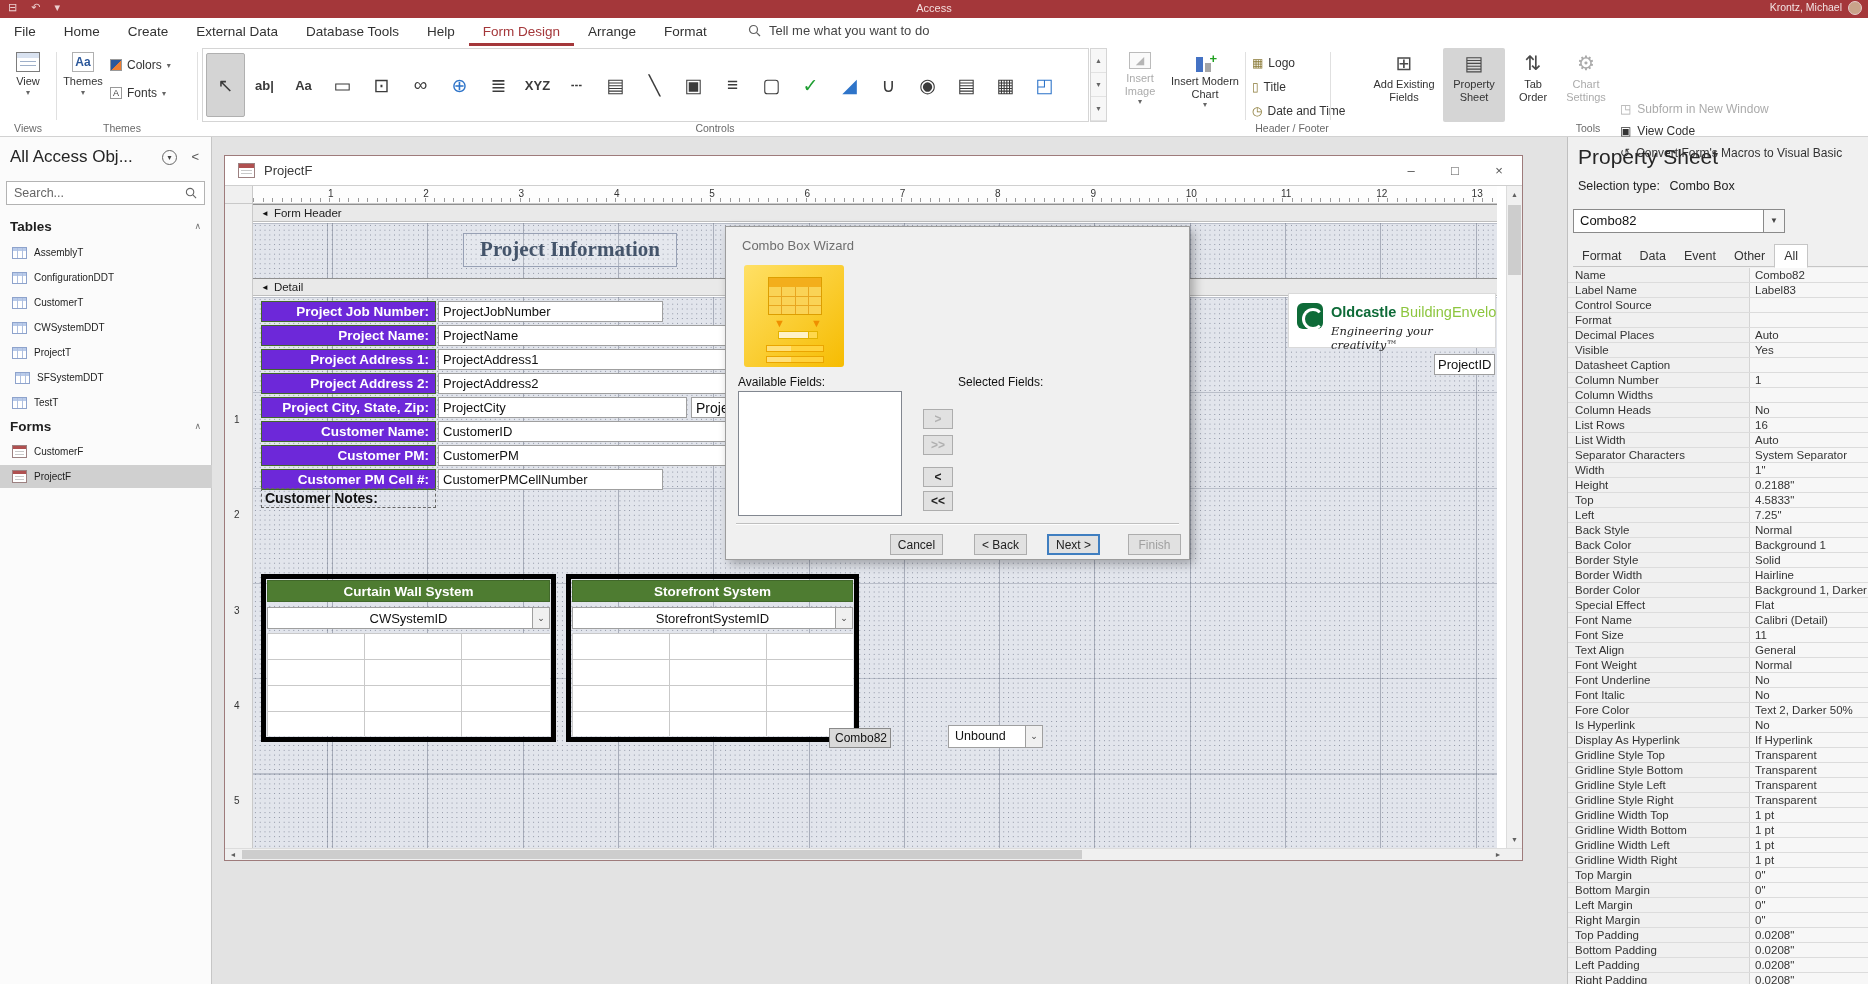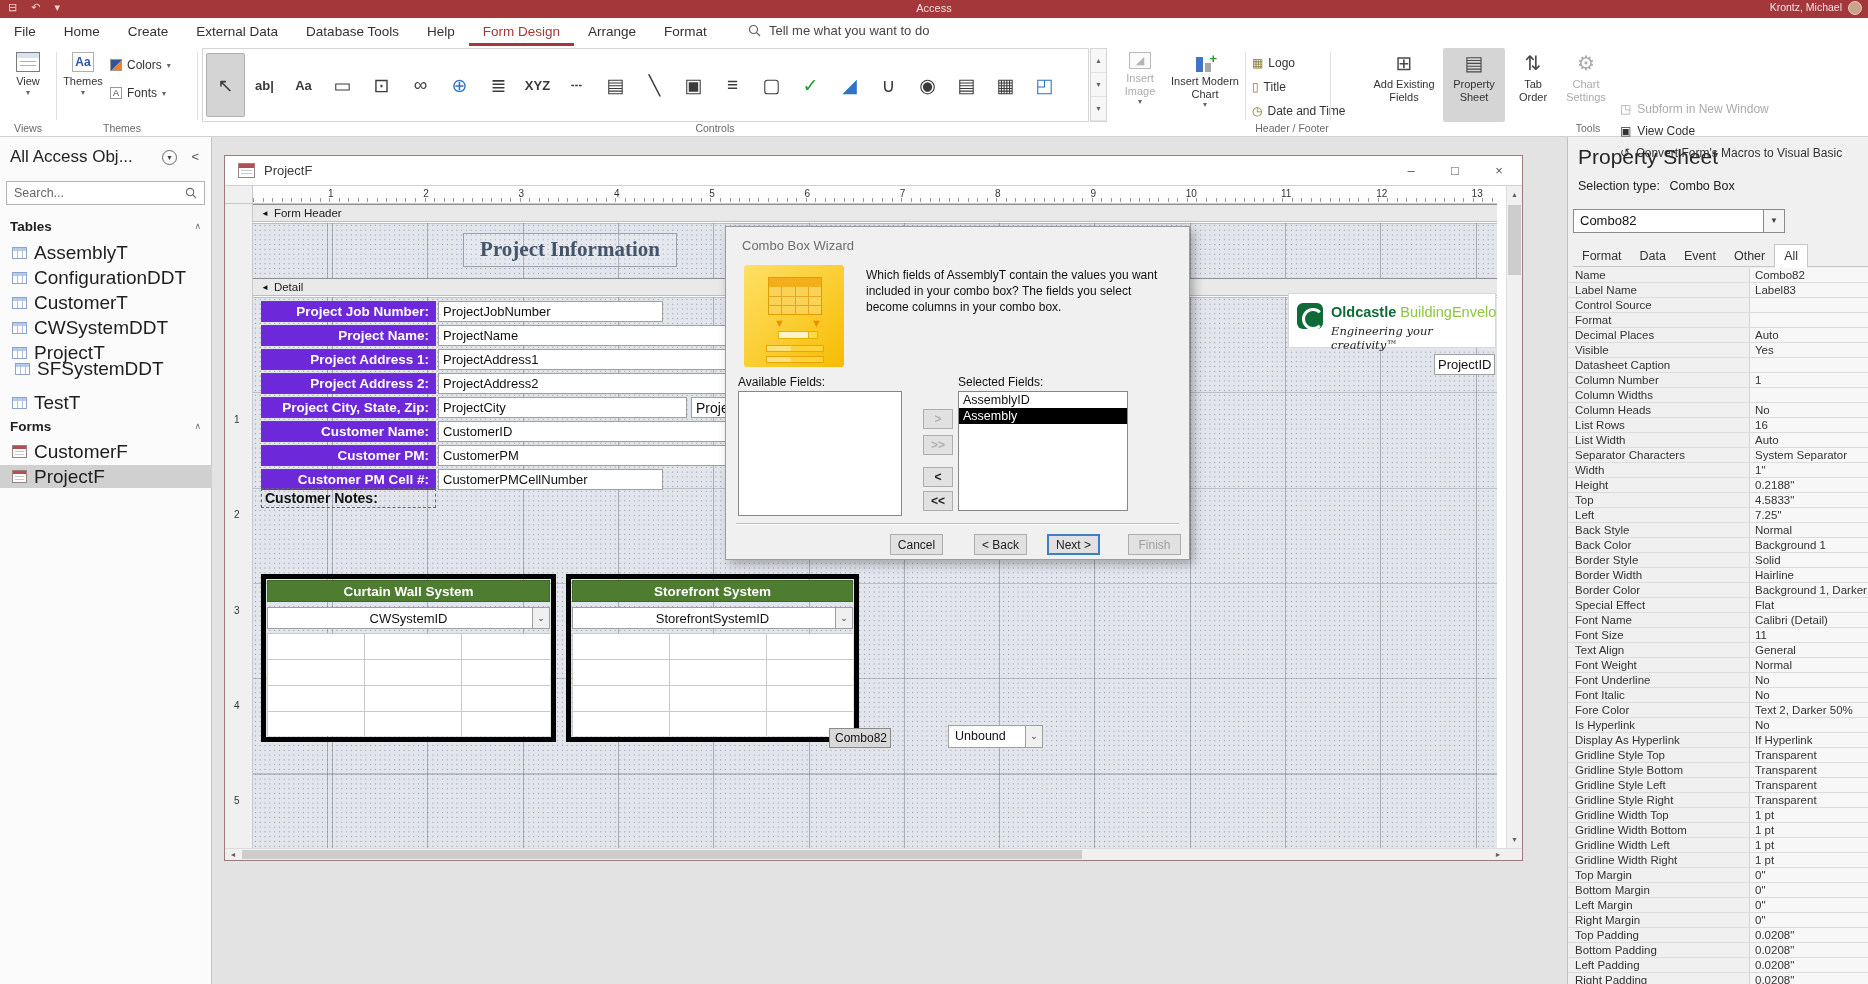--- a/index.html
+++ b/index.html
@@ -42,21 +42,21 @@
   .dropcaret { font-size:8px; color:#666; }
 
   
   .navpane { position:absolute; left:0; top:137px; width:212px; height:847px; background:#fbfbfb; border-right:1px solid #c6c6c6; z-index:10; }
   .nav-title { position:absolute; left:10px; top:10px; font-size:17px; color:#252525; }
   .nav-menu-ico { position:absolute; right:34px; top:13px; width:15px; height:15px; border:1px solid #666; border-radius:50%; text-align:center; font-size:8px; color:#444; line-height:14px; }
   .nav-collapse { position:absolute; right:12px; top:12px; font-size:13px; color:#555; }
   .nav-search { position:absolute; left:6px; right:6px; top:44px; height:24px; border:1px solid #b3b3b3; background:#fff; display:flex; align-items:center; justify-content:space-between; padding:0 7px; font-size:12.5px; color:#666; }
   .nav-gh { position:absolute; left:10px; right:10px; height:22px; font-size:13.5px; color:#1e1e1e; font-weight:bold; display:flex; justify-content:space-between; align-items:center; }
   .nav-gh .chev { font-size:9px; color:#777; font-weight:normal; }
-  .nav-item { position:absolute; left:0; width:212px; height:23px; display:flex; align-items:center; gap:7px; padding-left:12px; font-size:19px; color:#1e1e1e; }
+  .nav-item { position:absolute; left:0; width:212px; height:23px; display:flex; align-items:center; gap:7px; padding-left:12px; font-size:10px; color:#1e1e1e; }
   .nav-item.selected { background:#d0d0d0; }
   .tbl-ico { width:15px; height:12px; border:1px solid #8ea3cc; background:linear-gradient(#b9cbea 0 3px, #fff 3px); position:relative; flex:none; }
   .tbl-ico::before { content:""; position:absolute; left:4px; top:0; bottom:0; width:1px; background:#aebfdf; box-shadow:5px 0 0 #aebfdf; }
   .frm-ico { width:15px; height:13px; border:1px solid #9c8181; background:linear-gradient(#b05050 0 3px, #fff 3px); position:relative; flex:none; }
   .frm-ico::before { content:""; position:absolute; left:2px; right:2px; top:5px; height:1px; background:#c9c9c9; box-shadow:0 3px 0 #c9c9c9; }
 
   
   .docwin { position:absolute; left:224px; top:155px; width:1299px; height:706px; background:#fff; border:1px solid #9e7b7b; z-index:5; }
   .doc-titlerow { position:absolute; left:0; top:0; width:100%; height:30px; background:#fff; border-bottom:1px solid #cfcfcf; display:flex; align-items:center; gap:9px; padding-left:13px; font-size:13px; color:#3a3a3a; }
   .doc-ico { width:17px; height:15px; border:1px solid #9c8181; background:linear-gradient(#b05050 0 4px, #fff 4px); position:relative; }
@@ -388,21 +388,21 @@
       <div class="nav-item t-item" style="top: 179px;">
         <span class="tbl-ico"></span>
         <span>CWSystemDDT</span>
       </div>
 
       <div class="nav-item t-item" style="top: 204px;">
         <span class="tbl-ico"></span>
         <span>ProjectT</span>
       </div>
 
-      <div class="nav-item t-item" style="top: 220px; padding-left: 15px;">
+      <div class="nav-item t-item" style="top: 229px; padding-left: 15px;">
         <span class="tbl-ico"></span>
         <span>SFSystemDDT</span>
       </div>
 
       <div class="nav-item t-item" style="top: 254px;">
         <span class="tbl-ico"></span>
         <span>TestT</span>
       </div>
     </div>
   <div class="nav-gh" style="top:278px;">
@@ -566,31 +566,25 @@
 
 <div class="dialog">
   <div class="dlg-title">Combo Box Wizard</div>
   <div class="wizicon">
     <div class="wt"></div>
     <div class="wizarrows">▼▼</div>
     <div class="wizcombo"></div>
     <div class="wizbar" style="top:80px;"></div>
     <div class="wizbar" style="top:91px;"></div>
   </div>
-  <div class="dlg-prompt">Which fields of AssemblyT contain the values you want included in your combo box? The fields you select become columns in your combo box.</div>
 
   <span class="dlg-lbl" style="left:12px;">Available Fields:</span>
   <span class="dlg-lbl" style="left:232px;">Selected Fields:</span>
 
   <div class="listbox lb-avail"></div>
-  <div class="listbox lb-sel">
-
-  <div class="lbitem">AssemblyID</div>
-      <div class="lbitem selected">Assembly</div>
-    </div>
 
   <div class="wiz-move">
 
   <div class="movebtn disabled" style="top: 182px;">&gt;</div>
       <div class="movebtn disabled" style="top: 208px;">&gt;&gt;</div>
       <div class="movebtn" style="top: 240px;">&lt;</div>
       <div class="movebtn" style="top: 264px;">&lt;&lt;</div>
     </div>
 
   <div class="dlg-sep"></div>

